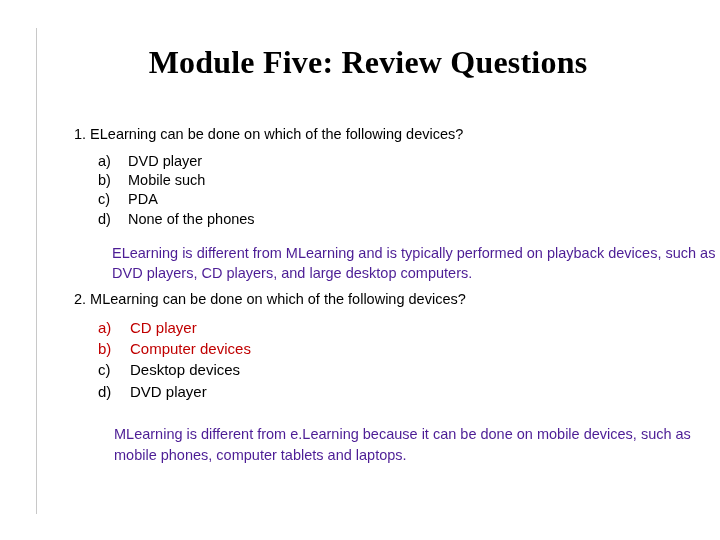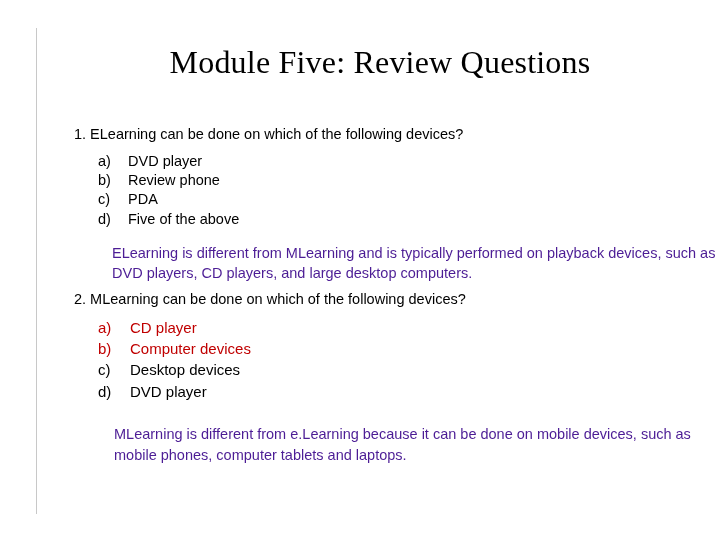--- a/index.html
+++ b/index.html
@@ -27,25 +27,24 @@
     height: 486px;
     background: #c8c8c8;
   }
   .title {
     position: absolute;
     left: 36px;
     top: 44px;
     width: 664px;
     text-align: center;
     font-family: "Liberation Serif", serif;
-    font-weight: normal;
+    font-weight: bold;
     font-size: 32px;
     color: #000000;
     letter-spacing: 0.2px;
-    padding-left: 12px;
   }
   .content {
     position: absolute;
     left: 38px;
     top: 124px;
     width: 660px;
     padding-left: 36px;
   }
   .q-line {
     font-size: 14.5px;
@@ -108,29 +107,29 @@
 
     <p class="q-line">1. ELearning can be done on which of the following devices?</p>
 
     <ul class="choices">
       <li class="choice">
         <span class="marker">a)</span>
         <span class="label">DVD player</span>
       </li>
       <li class="choice">
         <span class="marker">b)</span>
-        <span class="label">Review phone</span>
+        <span class="label">Mobile such</span>
       </li>
       <li class="choice">
         <span class="marker">c)</span>
         <span class="label">PDA</span>
       </li>
       <li class="choice">
         <span class="marker">d)</span>
-        <span class="label">Five of the above</span>
+        <span class="label">None of the phones</span>
       </li>
     </ul>
 
     <p class="answer">ELearning is different from MLearning and is typically performed on playback devices, such as DVD players, CD players, and large desktop computers.</p>
 
     <p class="q-line q2">2. MLearning can be done on which of the following devices?</p>
 
     <ul class="choices q2list">
       <li class="choice red">
         <span class="marker">a)</span>

